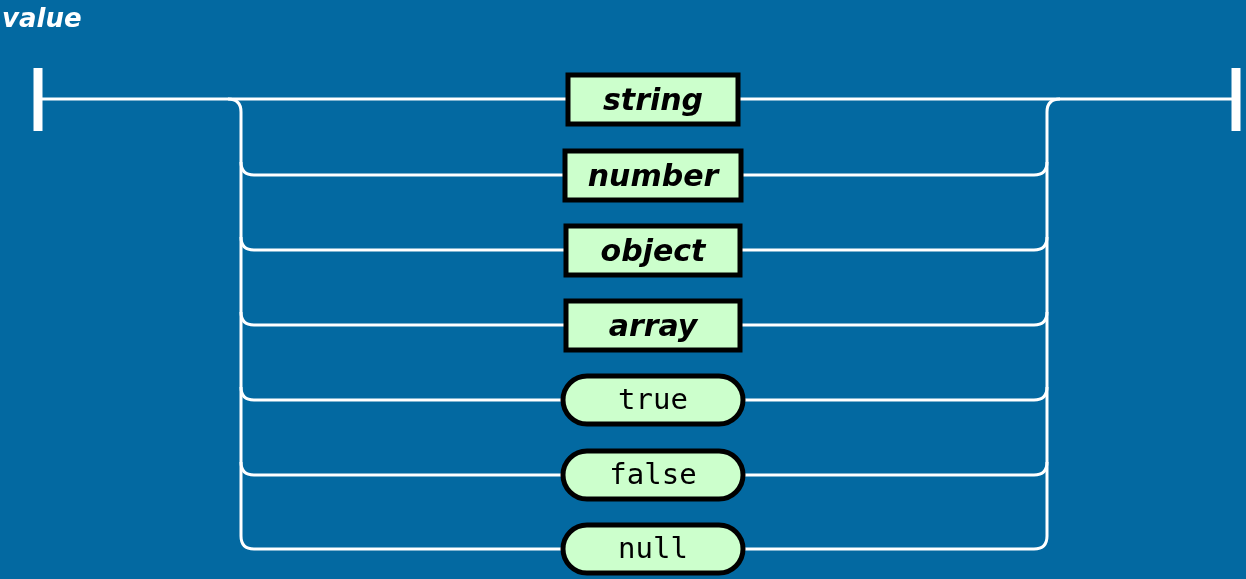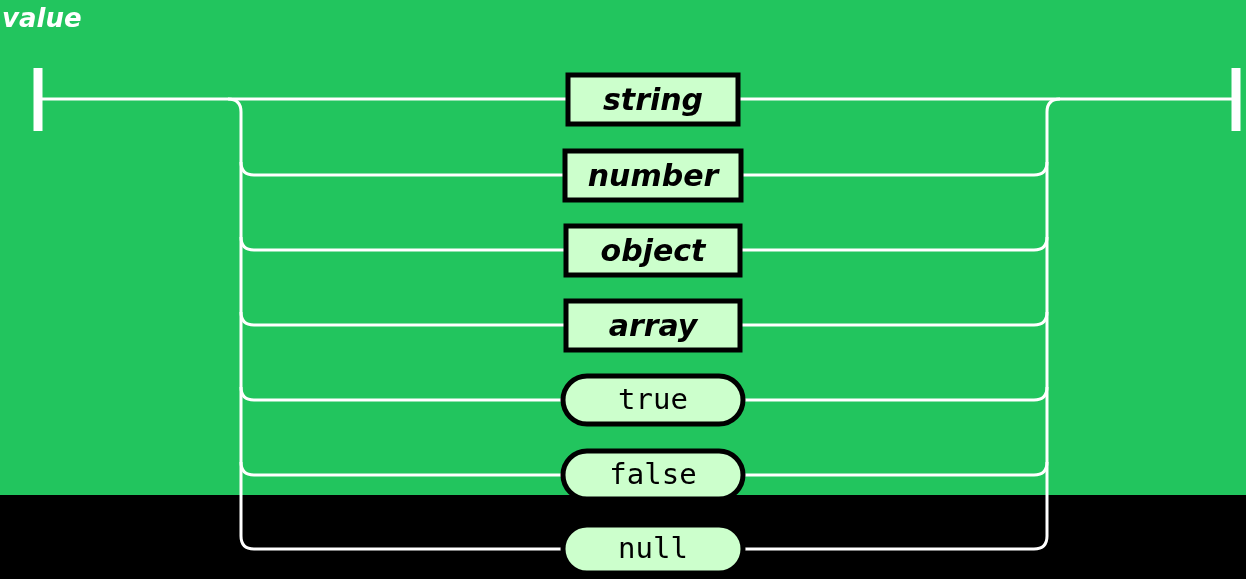--- a/index.html
+++ b/index.html
@@ -9,22 +9,22 @@
   }
   body {
     width: 1246px;
     height: 579px;
     overflow: hidden;
     font-family: "Liberation Sans", sans-serif;
   }
   #diagram-root {
     position: relative;
     width: 1246px;
-    height: 495px;
-    background: #22c55e;
+    height: 579px;
+    background: #0369a1;
   }
   #rr-svg {
     position: absolute;
     left: 0;
     top: 0;
     width: 1246px;
     height: 579px;
     display: block;
   }
   .rr-title {

